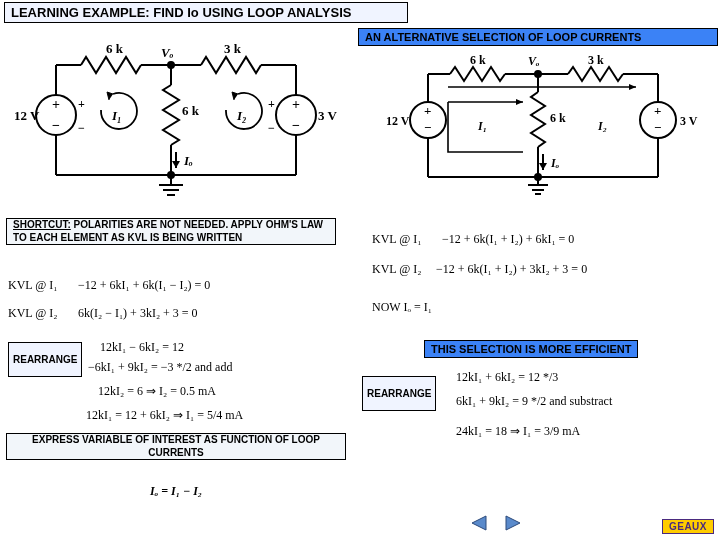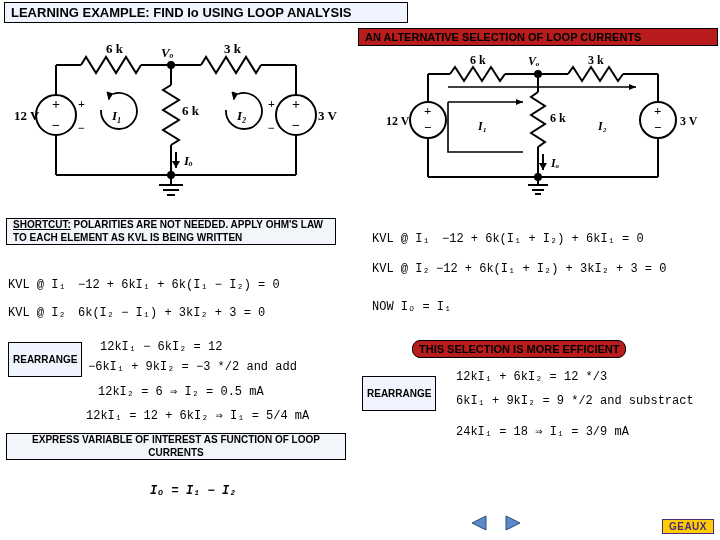--- a/index.html
+++ b/index.html
@@ -17,21 +17,21 @@
     position: absolute;
     border: 1.5px solid #000;
     background: #f0f4ff;
     font-weight: bold;
     padding: 2px 6px;
     font-size: 13px;
   }
   .box-sub {
     position: absolute;
     border: 1.5px solid #000;
-    background: #b91c1c;
+    background: #3b82f6;
     font-weight: bold;
     padding: 2px 6px;
     font-size: 11px;
   }
   .box-note {
     position: absolute;
     border: 1.5px solid #000;
     background: #f2f6fa;
     font-weight: bold;
     padding: 0 6px;
@@ -41,21 +41,21 @@
   .box-small {
     position: absolute;
     border: 1.5px solid #000;
     background: #f0f4ff;
     font-weight: bold;
     padding: 11px 4px;
     font-size: 10px;
   }
   .eq {
     position: absolute;
-    font-family: Liberation Mono, monospace;
+    font-family: Liberation Serif, serif;
     font-size: 12px;
     white-space: nowrap;
   }
   .circuit {
     position: absolute;
   }
   .nav-btn {
     position: absolute;
     width: 22px;
     height: 18px;
@@ -222,21 +222,21 @@
   <span>EXPRESS VARIABLE OF INTEREST AS FUNCTION OF LOOP CURRENTS</span>
 </div>
 <div class="eq" style="left:150px; top:484px; font-weight:bold; font-style:italic;">Iₒ = I₁ − I₂</div>
 
 <div class="eq" style="left:372px; top:232px;">KVL @ I₁</div>
 <div class="eq" style="left:442px; top:232px;">−12 + 6k(I₁ + I₂) + 6kI₁ = 0</div>
 <div class="eq" style="left:372px; top:262px;">KVL @ I₂</div>
 <div class="eq" style="left:436px; top:262px;">−12 + 6k(I₁ + I₂) + 3kI₂ + 3 = 0</div>
 <div class="eq" style="left:372px; top:300px;">NOW  Iₒ = I₁</div>
 
-<div class="box-sub" style="left:412px; top:340px;border-radius:8px;">
+<div class="box-sub" style="left:424px; top:340px;">
   <span>THIS SELECTION IS MORE EFFICIENT</span>
 </div>
 
 <div class="box-small" style="left:362px; top:376px;">
   <span>REARRANGE</span>
 </div>
 <div class="eq" style="left:456px; top:370px;">12kI₁ + 6kI₂ = 12 */3</div>
 <div class="eq" style="left:456px; top:394px;">6kI₁ + 9kI₂ = 9  */2  and substract</div>
 <div class="eq" style="left:456px; top:424px;">24kI₁ = 18 ⇒ I₁ = 3/9 mA</div>
 

